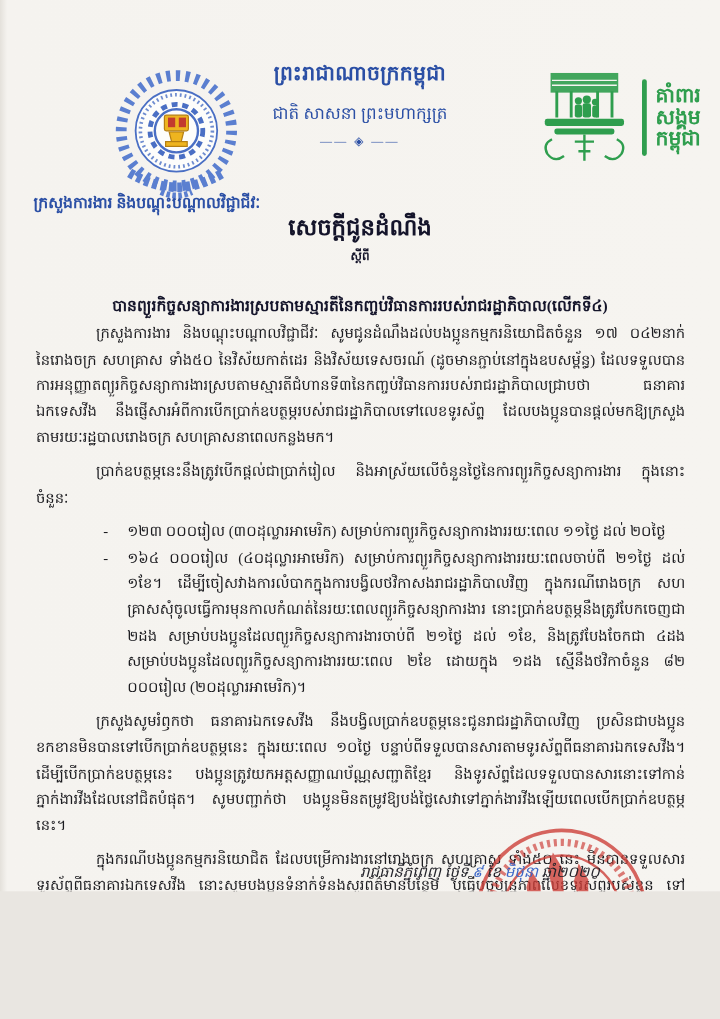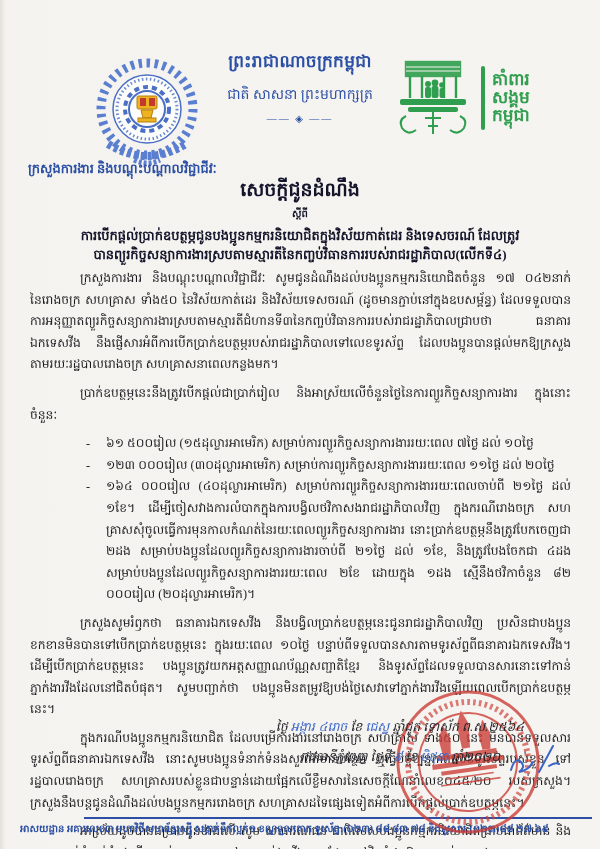--- a/index.html
+++ b/index.html
@@ -1,29 +1,29 @@
 <!DOCTYPE html>
 <html><head>
 <meta charset="utf-8">
 <style>
   html,body{margin:0;padding:0;background:#e9e6e1;}
   .page{
-    position:relative;width:600px;height:849px;margin:0 auto;
+    position:relative;width:600px;height:743px;margin:0 auto;
     background:linear-gradient(90deg,#e4e1db 0px,#f5f3ef 6px,#f6f4f0 100%);
     font-family:"Liberation Serif","DejaVu Serif",serif;
     color:#1d1d22;overflow:hidden;
   }
   
   .hdr-left-logo{position:absolute;left:88px;top:52px;width:118px;height:120px;}
   .hdr-center{position:absolute;left:182px;top:50px;width:236px;text-align:center;color:#2b4fa5;}
   .kh-line1{font-size:17px;font-weight:bold;letter-spacing:.3px;}
   .kh-line2{font-size:14px;margin-top:10px;}
   .hdr-divider{margin-top:7px;font-size:10px;color:#2b4fa5;letter-spacing:2px;}
   .hdr-right{position:absolute;left:392px;top:58px;width:192px;}
-  .hdr-right-row{display:flex;align-items:center;gap:7px;}
+  .hdr-right-row{display:flex;align-items:center;gap:7px;justify-content:flex-end;}
   .spc-khmer{font-size:17px;line-height:18px;font-weight:bold;color:#2f9e4e;font-family:"Liberation Sans",sans-serif;white-space:pre-line;}
   .spc-bar{width:4px;height:64px;background:#2f9e4e;border-radius:2px;}
   .spc-english{margin-top:8px;font-size:9.5px;font-weight:bold;color:#e23b38;
     font-family:"Liberation Sans",sans-serif;letter-spacing:.4px;white-space:nowrap;}
   .ministry-line{position:absolute;left:28px;top:160px;font-size:13px;font-weight:bold;color:#2b4fa5;}
   
   .title-block{position:absolute;left:20px;top:177px;width:560px;text-align:center;color:#14142a;}
   .title-1{font-size:19px;font-weight:bold;}
   .title-2{font-size:10px;font-weight:bold;margin-top:2px;}
   .title-3{font-size:13px;font-weight:bold;margin-top:4px;line-height:19px;}
@@ -111,30 +111,29 @@
 កម្ពុជា</div>
     </div>
   </div>
 
   <div class="ministry-line">ក្រសួងការងារ និងបណ្ដុះបណ្ដាលវិជ្ជាជីវៈ</div>
 
   <div class="title-block">
     <div class="title-1">សេចក្ដីជូនដំណឹង</div>
     <div class="title-2">ស្ដីពី</div>
     <div class="title-3">
-      <span>ការបើកផ្ដល់ប្រាក់ឧបត្ថម្ភជូនបងប្អូនកម្មករនិយោជិតក្នុងវិស័យកាត់ដេរ និងទេសចរណ៍ ដែលត្រូវ</span><br>
+      <br>
       <span>បានព្យួរកិច្ចសន្យាការងារស្របតាមស្មារតីនៃកញ្ចប់វិធានការរបស់រាជរដ្ឋាភិបាល(លើកទី៤)</span>
     </div>
   </div>
 
   <div class="body-text">
     <p>ក្រសួងការងារ និងបណ្ដុះបណ្ដាលវិជ្ជាជីវៈ សូមជូនដំណឹងដល់បងប្អូនកម្មករនិយោជិតចំនួន ១៧ ០៤២នាក់ នៃរោងចក្រ សហគ្រាស ទាំង៥០ នៃវិស័យកាត់ដេរ និងវិស័យទេសចរណ៍ (ដូចមានភ្ជាប់នៅក្នុងឧបសម្ព័ន្ធ) ដែលទទួលបានការអនុញ្ញាតព្យួរកិច្ចសន្យាការងារស្របតាមស្មារតីជំហានទី៣នៃកញ្ចប់វិធានការរបស់រាជរដ្ឋាភិបាលជ្រាបថា ធនាគារឯកទេសវីង នឹងផ្ញើសារអំពីការបើកប្រាក់ឧបត្ថម្ភរបស់រាជរដ្ឋាភិបាលទៅលេខទូរស័ព្ទ ដែលបងប្អូនបានផ្ដល់មកឱ្យក្រសួងតាមរយៈរដ្ឋបាលរោងចក្រ សហគ្រាសនាពេលកន្លងមក។</p>
     <p>ប្រាក់ឧបត្ថម្ភនេះនឹងត្រូវបើកផ្ដល់ជាប្រាក់រៀល និងអាស្រ័យលើចំនួនថ្ងៃនៃការព្យួរកិច្ចសន្យាការងារ ក្នុងនោះចំនួនៈ</p>
     <ul class="bullet-list">
-      <li>៦១ ៥០០រៀល (១៥ដុល្លារអាមេរិក) សម្រាប់ការព្យួរកិច្ចសន្យាការងាររយៈពេល ៧ថ្ងៃ ដល់ ១០ថ្ងៃ</li>
       <li>១២៣ ០០០រៀល (៣០ដុល្លារអាមេរិក) សម្រាប់ការព្យួរកិច្ចសន្យាការងាររយៈពេល ១១ថ្ងៃ ដល់ ២០ថ្ងៃ</li>
       <li>១៦៤ ០០០រៀល (៤០ដុល្លារអាមេរិក) សម្រាប់ការព្យួរកិច្ចសន្យាការងាររយៈពេលចាប់ពី ២១ថ្ងៃ ដល់ ១ខែ។ ដើម្បីចៀសវាងការលំបាកក្នុងការបង្វិលថវិកាសងរាជរដ្ឋាភិបាលវិញ ក្នុងករណីរោងចក្រ សហគ្រាសសុំចូលធ្វើការមុនកាលកំណត់នៃរយៈពេលព្យួរកិច្ចសន្យាការងារ នោះប្រាក់ឧបត្ថម្ភនឹងត្រូវបែកចេញជា ២ដង សម្រាប់បងប្អូនដែលព្យួរកិច្ចសន្យាការងារចាប់ពី ២១ថ្ងៃ ដល់ ១ខែ, និងត្រូវបែងចែកជា ៤ដង សម្រាប់បងប្អូនដែលព្យួរកិច្ចសន្យាការងាររយៈពេល ២ខែ ដោយក្នុង ១ដង ស្មើនឹងថវិកាចំនួន ៨២ ០០០រៀល (២០ដុល្លារអាមេរិក)។</li>
     </ul>
     <p>ក្រសួងសូមរំឭកថា ធនាគារឯកទេសវីង នឹងបង្វិលប្រាក់ឧបត្ថម្ភនេះជូនរាជរដ្ឋាភិបាលវិញ ប្រសិនជាបងប្អូនខកខានមិនបានទៅបើកប្រាក់ឧបត្ថម្ភនេះ ក្នុងរយៈពេល ១០ថ្ងៃ បន្ទាប់ពីទទួលបានសារតាមទូរស័ព្ទពីធនាគារឯកទេសវីង។ ដើម្បីបើកប្រាក់ឧបត្ថម្ភនេះ បងប្អូនត្រូវយកអត្តសញ្ញាណប័ណ្ណសញ្ជាតិខ្មែរ និងទូរស័ព្ទដែលទទួលបានសារនោះទៅកាន់ភ្នាក់ងារវីងដែលនៅជិតបំផុត។ សូមបញ្ជាក់ថា បងប្អូនមិនតម្រូវឱ្យបង់ថ្លៃសេវាទៅភ្នាក់ងារវីងឡើយពេលបើកប្រាក់ឧបត្ថម្ភនេះ។</p>
     <p>ក្នុងករណីបងប្អូនកម្មករនិយោជិត ដែលបម្រើការងារនៅរោងចក្រ សហគ្រាស ទាំង៥០ នេះ មិនបានទទួលសារទូរស័ព្ទពីធនាគារឯកទេសវីង នោះសូមបងប្អូនទំនាក់ទំនងសួរព័ត៌មានបន្ថែម ឬធ្វើបច្ចុប្បន្នភាពលេខទូរស័ព្ទរបស់ខ្លួន ទៅរដ្ឋបាលរោងចក្រ សហគ្រាសរបស់ខ្លួនជាបន្ទាន់ដោយផ្អែកលើខ្លឹមសារនៃសេចក្ដីណែនាំលេខ០៤៥/២០ របស់ក្រសួង។ ក្រសួងនឹងបន្តជូនដំណឹងដល់បងប្អូនកម្មកររោងចក្រ សហគ្រាសដទៃផ្សេងទៀតអំពីការបើកផ្ដល់ប្រាក់ឧបត្ថម្ភនេះ។</p>
     <p>
       <span>អាស្រ័យដូចបានជម្រាបជូនខាងលើ សូម សាធារណជន ជាពិសេសបងប្អូនកម្មករនិយោជិតជ្រាបជាព័ត៌មាន និងសូមរួសរាន់ទំនាក់ទំនងបើកប្រាក់ឧបត្ថម្ភនេះនៅតាមភ្នាក់ងារវីងនានាដែលនៅជិតបំផុតឱ្យបានទាន់ពេលវេលា។</span>
     </p>
   </div>
 
@@ -156,27 +155,20 @@
         <g stroke-width="1.6">
           <line x1="52" y1="90" x2="100" y2="90"></line>
           <line x1="46" y1="96" x2="106" y2="96"></line>
         </g>
       </g>
     </svg>
   </div>
 
   <div class="date-block">
     <div>
-      <span>ថ្ងៃ</span>
-      <span class="hw">អង្គារ ៤រោច</span>
-      <span>ខែ</span>
-      <span class="hw">ជេស្ឋ</span>
-      <span>ឆ្នាំជូត ទោស័ក ព.ស.២៥៦៤</span>
-    </div>
-    <div>
       <span>រាជធានីភ្នំពេញ ថ្ងៃទី</span>
       <span class="hw">៩</span>
       <span>ខែ</span>
       <span class="hw">មិថុនា</span>
       <span>ឆ្នាំ២០២០</span>
     </div>
   </div>
 
   <div class="signature">
     <svg width="60" height="45" viewBox="0 0 60 45">

